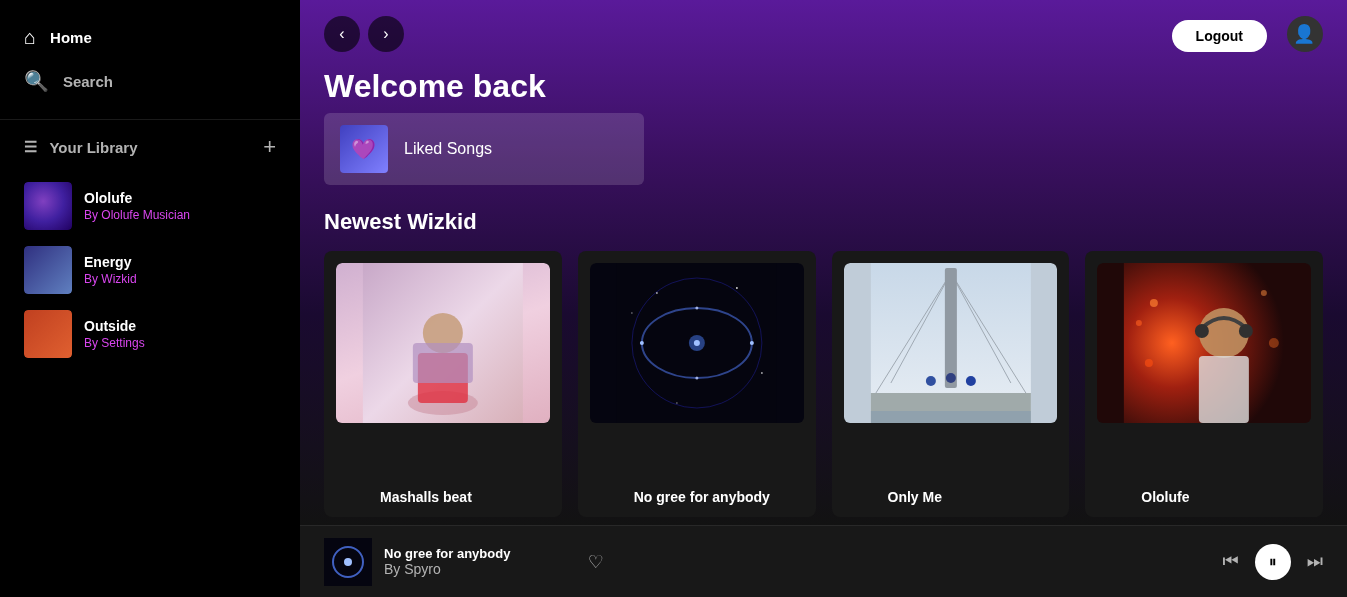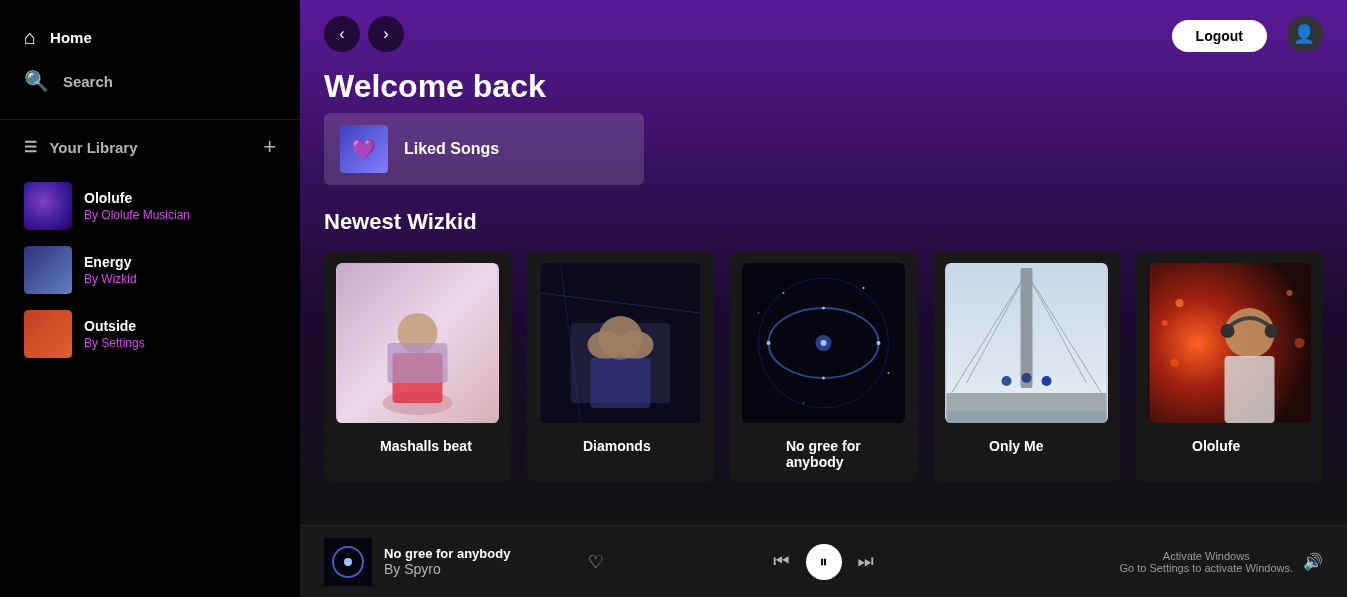--- a/index.html
+++ b/index.html
@@ -219,21 +219,21 @@
       background: linear-gradient(135deg, #4040c0, #8080ff);
       border-radius: 4px;
       display: flex;
       align-items: center;
       justify-content: center;
       font-size: 20px;
     }
 
     .liked-songs-label {
       font-size: 16px;
-      font-weight: 700;
+      font-weight: 400;
     }
 
     
     .newest-section {
       padding: 0 24px 24px;
     }
 
     .section-title {
       font-size: 22px;
       font-weight: 800;
@@ -494,40 +494,20 @@
                   <ellipse cx="80" cy="140" rx="35" ry="12" fill="#c88898" opacity="0.5"></ellipse>
                   <rect x="55" y="90" width="50" height="50" rx="4" fill="#e03040" opacity="0.8"></rect>
                   <circle cx="80" cy="70" r="20" fill="#c8a080" opacity="0.9"></circle>
                   <rect x="50" y="80" width="60" height="40" rx="4" fill="#b090c0" opacity="0.7"></rect>
                 </svg>
               </div>
             </div>
             <div class="song-card-title">Mashalls beat</div>
           </div>
 
-          <div class="song-card">
-            <div class="song-card-img">
-              <div style="width:100%;height:160px;border-radius:6px;overflow:hidden;background:#1a1a30;">
-                <svg width="100%" height="100%" viewBox="0 0 160 160" xmlns="http://www.w3.org/2000/svg">
-                  <rect width="160" height="160" fill="#0a0a1a"></rect>
-
-                  <rect x="30" y="60" width="100" height="80" rx="4" fill="#2a2a50" opacity="0.6"></rect>
-                  <circle cx="80" cy="75" r="22" fill="#a08060" opacity="0.9"></circle>
-
-                  <ellipse cx="65" cy="82" rx="18" ry="14" fill="#a08060" opacity="0.9"></ellipse>
-                  <ellipse cx="95" cy="82" rx="18" ry="14" fill="#a08060" opacity="0.9"></ellipse>
-                  <rect x="50" y="95" width="60" height="50" rx="4" fill="#4040a0" opacity="0.5"></rect>
-
-                  <line x1="0" y1="30" x2="160" y2="50" stroke="#6060c0" stroke-width="1" opacity="0.3"></line>
-                  <line x1="20" y1="0" x2="40" y2="160" stroke="#4040a0" stroke-width="1" opacity="0.3"></line>
-                </svg>
-              </div>
-            </div>
-            <div class="song-card-title">Diamonds</div>
-          </div>
 
           <div class="song-card">
             <div class="song-card-img">
               <div style="width:100%;height:160px;border-radius:6px;overflow:hidden;background:#050510;">
                 <svg width="100%" height="100%" viewBox="0 0 160 160" xmlns="http://www.w3.org/2000/svg">
                   <rect width="160" height="160" fill="#05050f"></rect>
 
                   <ellipse cx="80" cy="80" rx="65" ry="65" fill="none" stroke="#2020a0" stroke-width="1" opacity="0.5"></ellipse>
                   <ellipse cx="80" cy="80" rx="55" ry="35" fill="none" stroke="#4060c0" stroke-width="2" opacity="0.7"></ellipse>
 
@@ -634,22 +614,15 @@
       </div>
 
       <div class="player-center">
         <button class="player-ctrl-btn">⏮</button>
         <button class="player-play-btn">
           <span>⏸</span>
         </button>
         <button class="player-ctrl-btn">⏭</button>
       </div>
 
-      <div class="player-right">
-        <div class="activate-windows">
-          <div>Activate Windows</div>
-          <div>Go to Settings to activate Windows.</div>
-        </div>
-        <span class="volume-icon">🔊</span>
-      </div>
     </div>
   </div>
 </div>
 
 </body></html>

